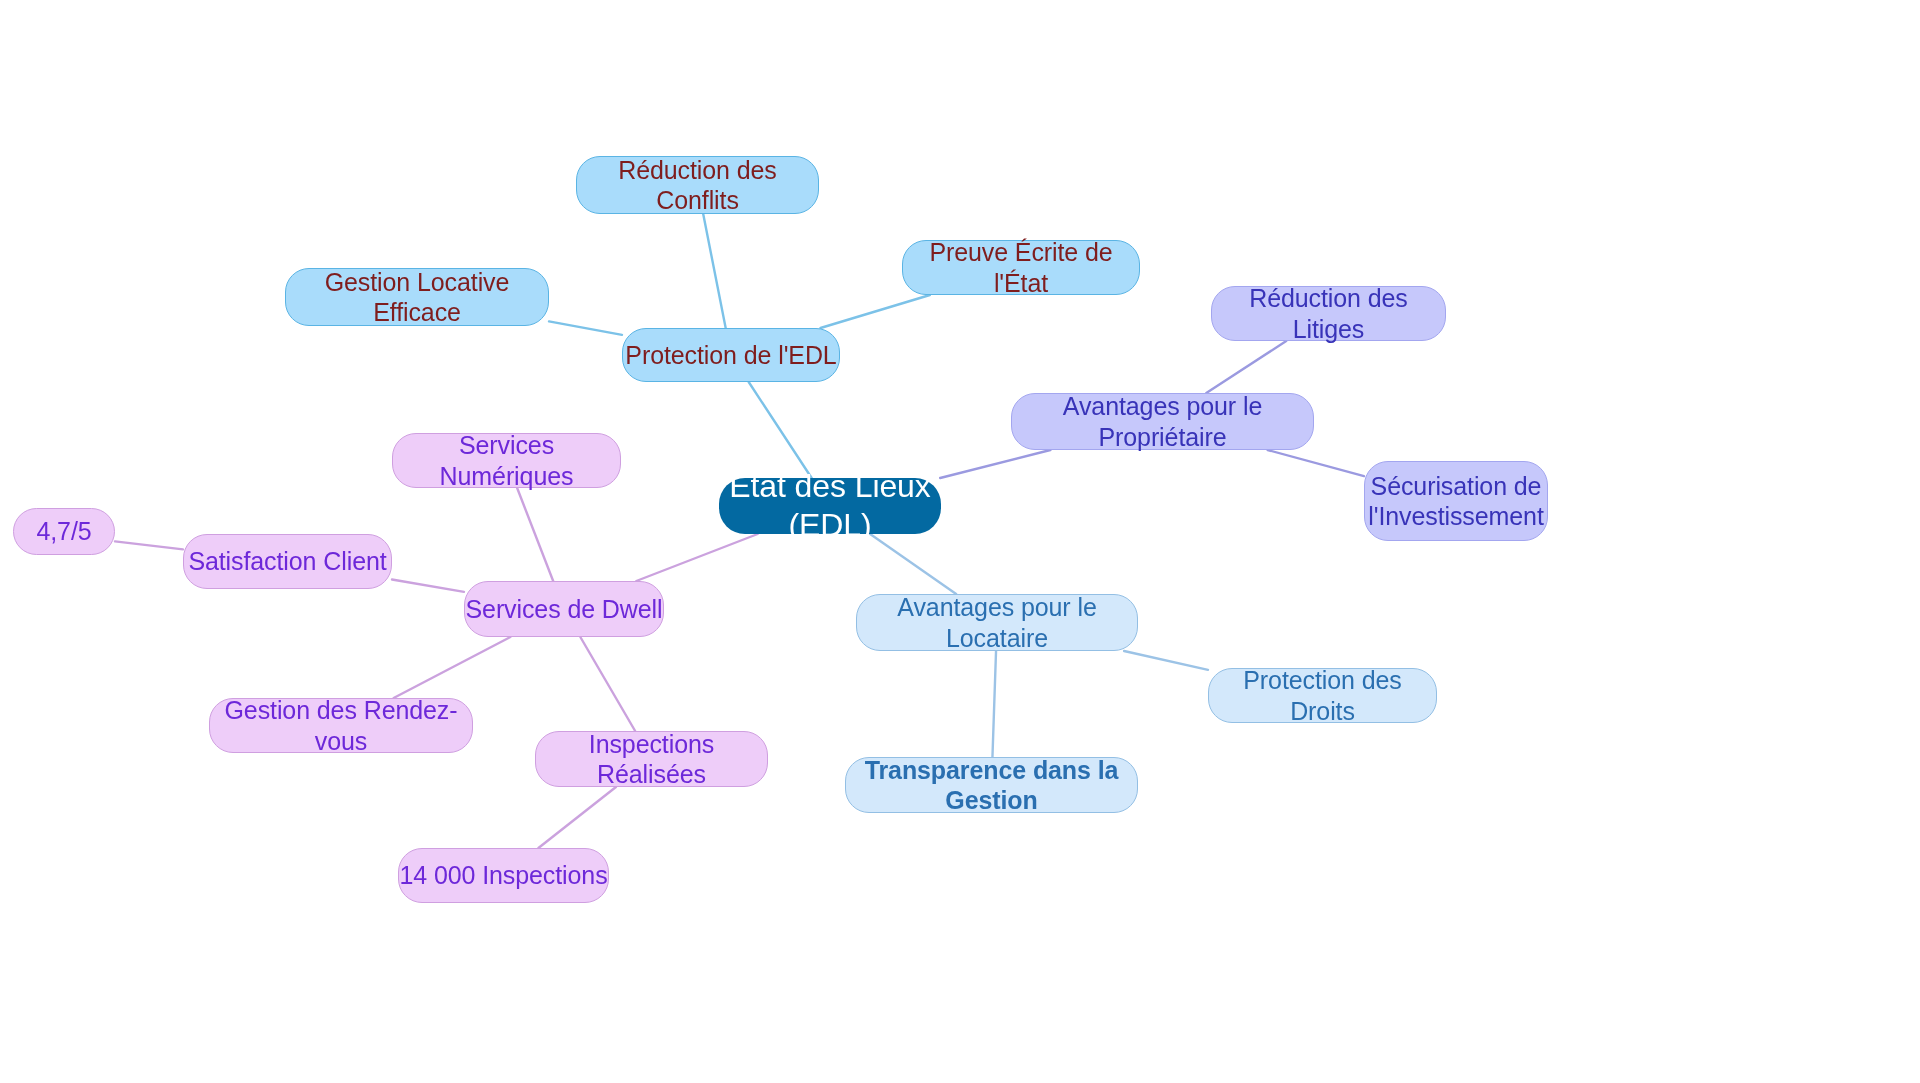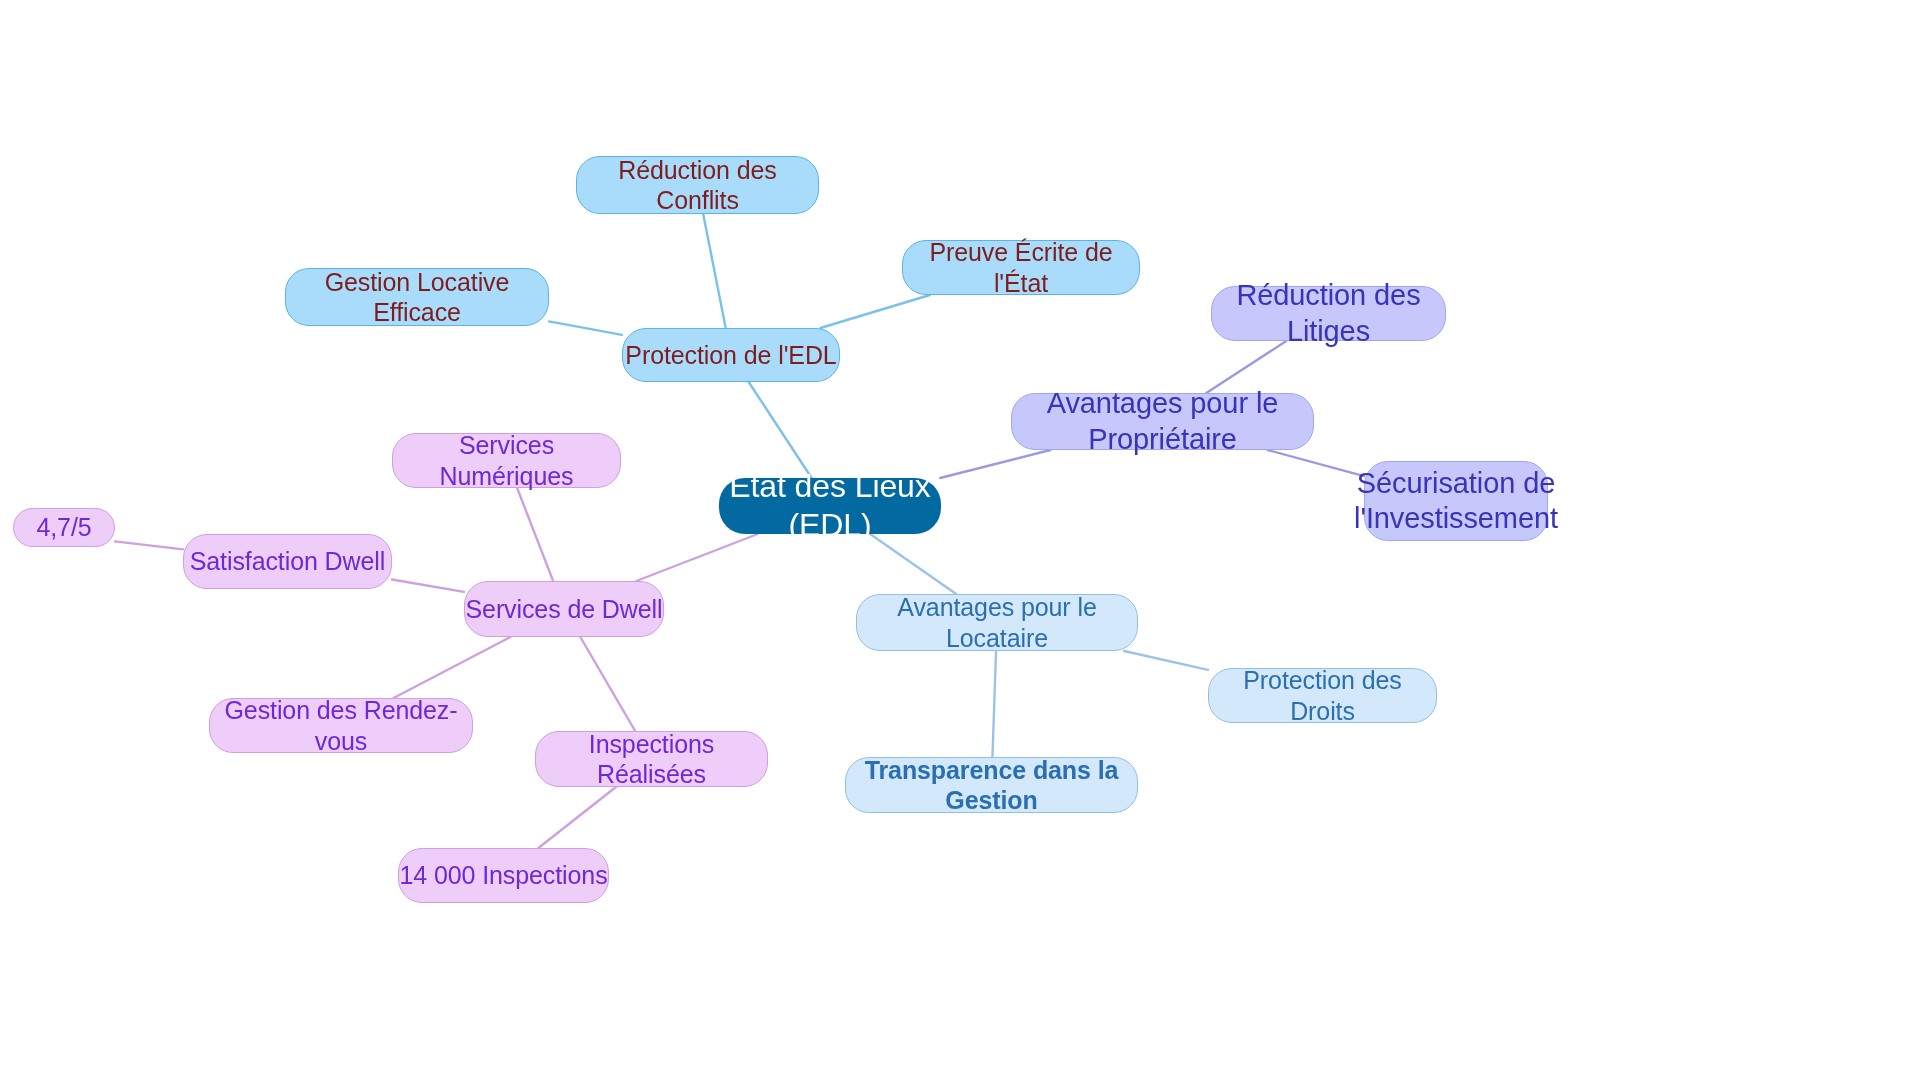--- a/index.html
+++ b/index.html
@@ -57,21 +57,21 @@
     background: #d3e8fb;
     border-color: #93bfe4;
     color: #2a6fb0;
     font-size: 25px;
     border-radius: 24px;
   }
   .node-indigo {
     background: #c6c8fb;
     border-color: #a3a6ef;
     color: #3833b8;
-    font-size: 29px;
+    font-size: 25px;
     border-radius: 24px;
   }
   .node-pink {
     background: #eecdf9;
     border-color: #cf9fe0;
     color: #6d28d9;
     font-size: 25px;
     border-radius: 24px;
   }
 </style>
@@ -106,19 +106,19 @@
       <div class="node node-blue-mid" style="left: 902px; top: 240px; width: 238px; height: 55px;">Preuve Écrite de l'État</div>
       <div class="node node-indigo" style="left: 1011px; top: 393px; width: 303px; height: 57px;">Avantages pour le Propriétaire</div>
       <div class="node node-indigo" style="left: 1211px; top: 286px; width: 235px; height: 55px;">Réduction des Litiges</div>
       <div class="node node-indigo" style="left: 1364px; top: 461px; width: 184px; height: 80px;">Sécurisation de
 l'Investissement</div>
       <div class="node node-blue-light" style="left: 856px; top: 594px; width: 282px; height: 57px;">Avantages pour le Locataire</div>
       <div class="node node-blue-light" style="left: 1208px; top: 668px; width: 229px; height: 55px;">Protection des Droits</div>
       <div class="node node-blue-light" style="left: 845px; top: 757px; width: 293px; height: 56px; font-weight: bold;">Transparence dans la Gestion</div>
       <div class="node node-pink" style="left: 464px; top: 581px; width: 200px; height: 56px;">Services de Dwell</div>
       <div class="node node-pink" style="left: 392px; top: 433px; width: 229px; height: 55px;">Services Numériques</div>
-      <div class="node node-pink" style="left: 183px; top: 534px; width: 209px; height: 55px;">Satisfaction Dwell</div>
-      <div class="node node-pink" style="left: 13px; top: 508px; width: 102px; height: 39px;">4,7/5</div>
+      <div class="node node-pink" style="left: 183px; top: 534px; width: 209px; height: 55px;">Satisfaction Client</div>
+      <div class="node node-pink" style="left: 13px; top: 508px; width: 102px; height: 47px;">4,7/5</div>
       <div class="node node-pink" style="left: 209px; top: 698px; width: 264px; height: 55px;">Gestion des Rendez-vous</div>
       <div class="node node-pink" style="left: 535px; top: 731px; width: 233px; height: 56px;">Inspections Réalisées</div>
       <div class="node node-pink" style="left: 398px; top: 848px; width: 211px; height: 55px;">14 000 Inspections</div>
     </div>
 </div>
 
 </body></html>

